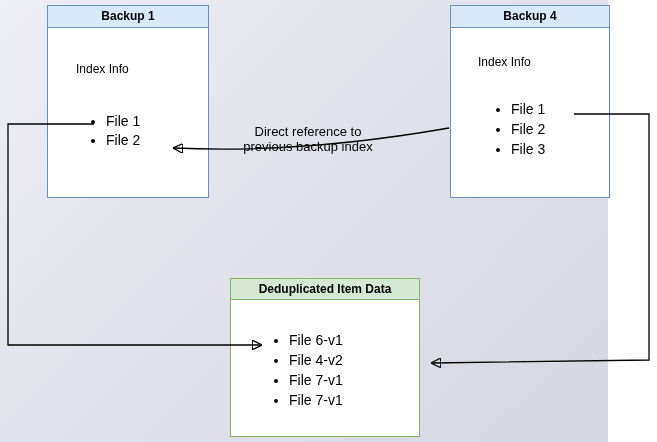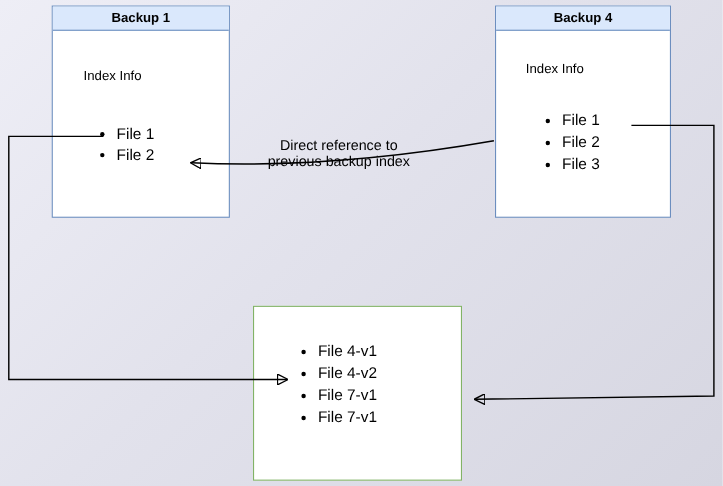--- a/index.html
+++ b/index.html
@@ -11,21 +11,21 @@
   }
   *{box-sizing:border-box;margin:0;padding:0;}
   html,body{width:657px;height:442px;}
   body{
     font-family:"Liberation Sans","DejaVu Sans",sans-serif;
     color:#000;
     overflow:hidden;
   }
   .canvas{
     position:relative;
-    width:657px;height:442px;
+    width:608px;height:442px;
     background:linear-gradient(135deg,#eeeef6 0%,#e2e2ec 45%,#d6d6e1 100%);
   }
   .node{
     position:absolute;
     background:#ffffff;
     border:1px solid var(--blue-border);
   }
   .node.green{border-color:var(--green-border);}
   .node-header{
     height:22px;
@@ -102,22 +102,23 @@
     <div class="node-header">Backup 4</div>
     <div class="subtitle">Index Info</div>
     <ul class="file-list">
       <li>File 1</li>
       <li>File 2</li>
       <li>File 3</li>
     </ul>
   </div>
 
   <div class="node green" id="dedup">
+    <div class="node-header">Deduplicated Item Data</div>
     <ul class="file-list">
-      <li>File 4-v1</li>
+      <li>File 6-v1</li>
       <li>File 4-v2</li>
       <li>File 7-v1</li>
       <li>File 7-v1</li>
     </ul>
   </div>
 
   <div class="annotation">Direct reference to previous backup index</div>
 
   <svg class="edges" width="657" height="442" viewBox="0 0 657 442">
     <defs>

